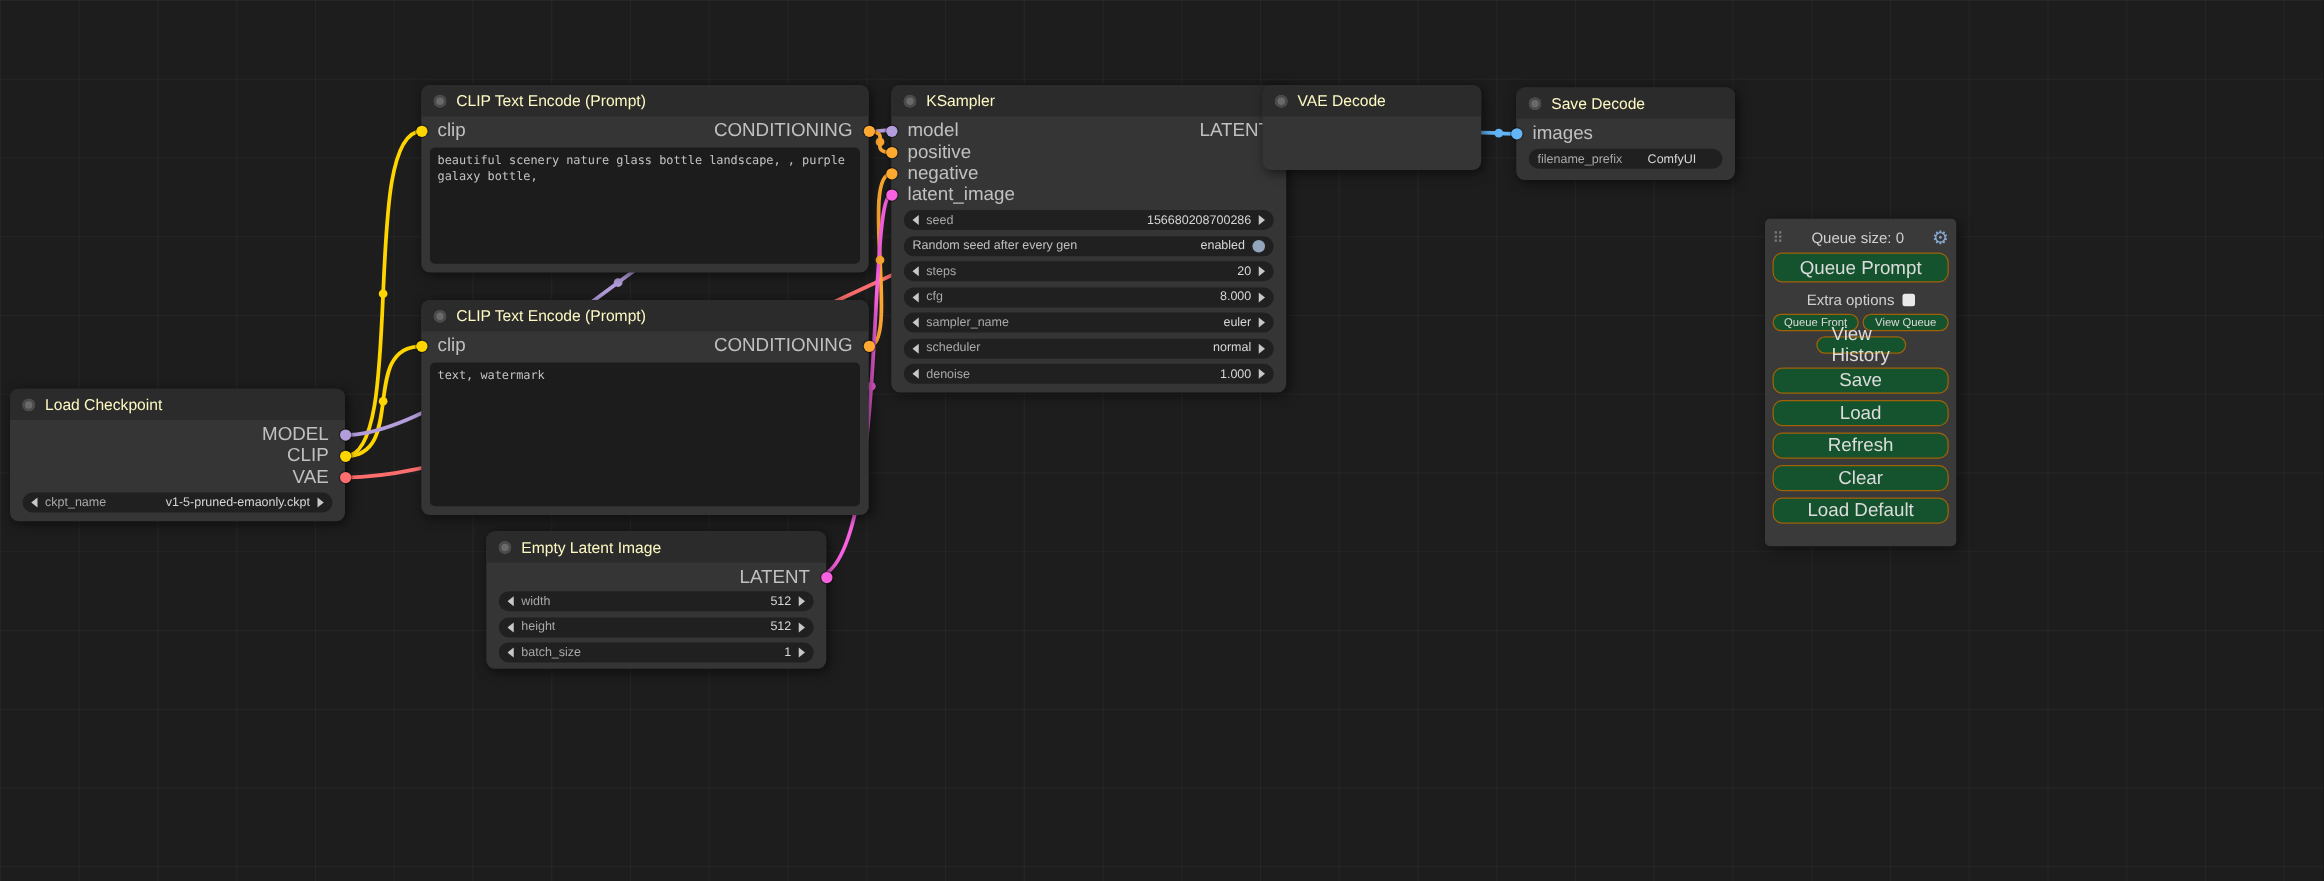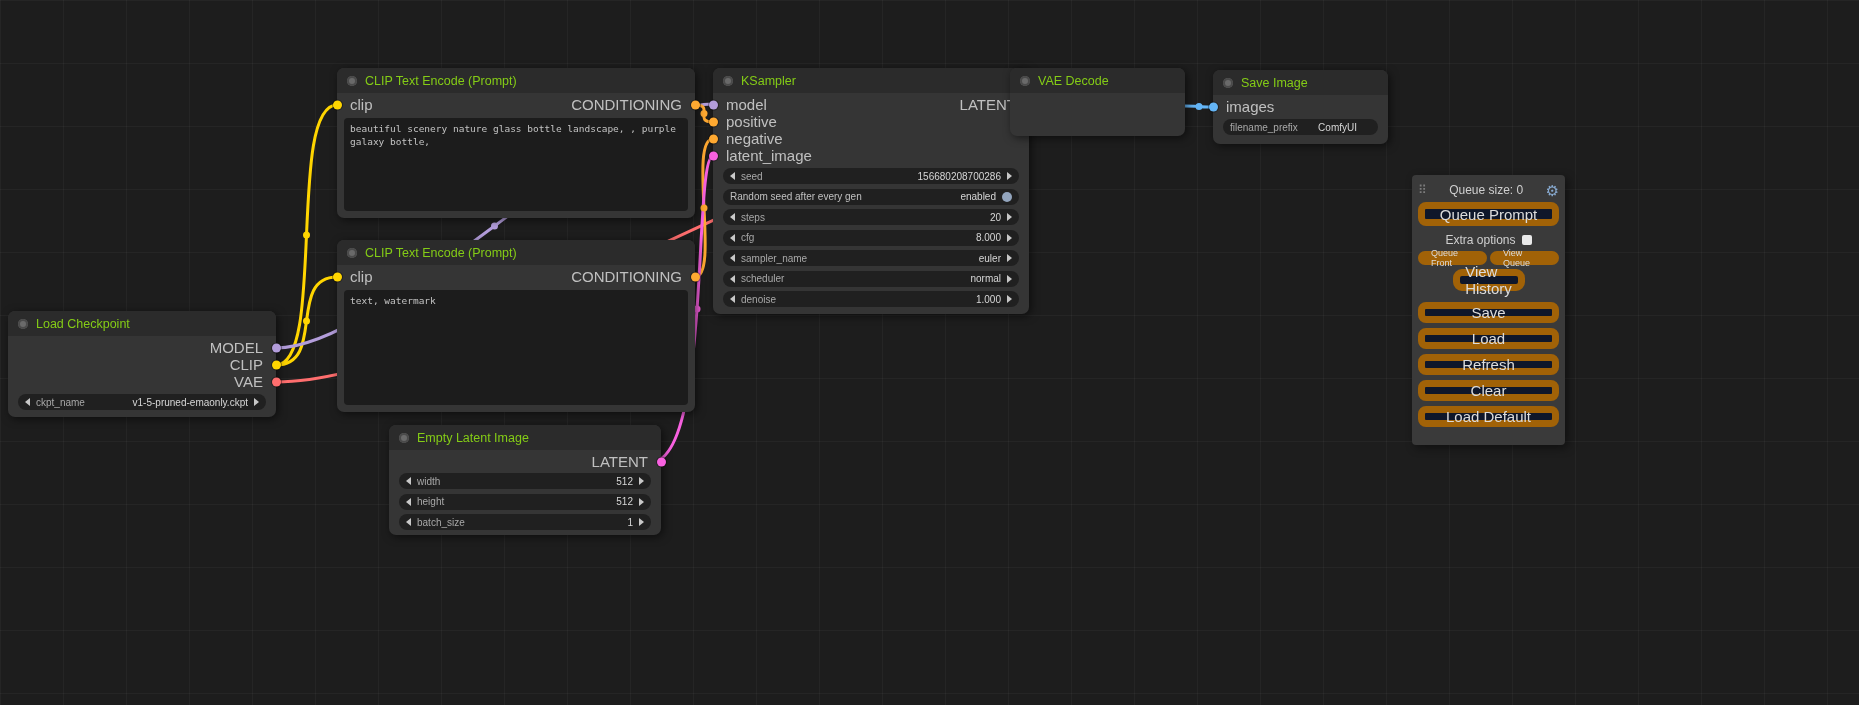--- a/index.html
+++ b/index.html
@@ -17,21 +17,21 @@
   .s-model{stroke:var(--c-model);} .f-model{fill:var(--c-model);}
   .s-clip{stroke:var(--c-clip);} .f-clip{fill:var(--c-clip);}
   .s-vae{stroke:var(--c-vae);} .f-vae{fill:var(--c-vae);}
   .s-conditioning{stroke:var(--c-conditioning);} .f-conditioning{fill:var(--c-conditioning);}
   .s-latent{stroke:var(--c-latent);} .f-latent{fill:var(--c-latent);}
   .s-image{stroke:var(--c-image);} .f-image{fill:var(--c-image);}
 
   .node{position:absolute;z-index:2;background:#353535;border-radius:7px;
         box-shadow:2px 2px 9px rgba(0,0,0,0.55);box-sizing:border-box;}
   .node-title{height:25px;background:#2b2b2b;border-radius:7px 7px 0 0;
-        display:flex;align-items:center;padding:0 10px;color:#84cc16;font-size:12.5px;}
+        display:flex;align-items:center;padding:0 10px;color:#fef9c3;font-size:12.5px;}
   .collapse-dot{width:10px;height:10px;border-radius:50%;background:#6a6a6a;
         margin-right:8px;flex:0 0 auto;box-shadow:inset 0 0 0 2px #4a4a4a;}
   .slots{padding-top:3px;}
   .slot-row{position:relative;height:17px;display:flex;align-items:center;
         font-size:15px;color:#c0c0c0;}
   .slot-in{padding-left:13px;}
   .slot-out{margin-left:auto;padding-right:13px;}
   .dot{position:absolute;width:9px;height:9px;border-radius:50%;top:50%;
         transform:translateY(-50%);box-shadow:0 0 0 1px rgba(0,0,0,0.35);}
   .dot.in{left:-4.5px;} .dot.out{right:-4.5px;}
@@ -54,21 +54,21 @@
         font-family:"DejaVu Sans Mono", monospace;font-size:9.5px;line-height:1.4;
         padding:4px 6px;resize:none;outline:none;overflow:hidden;}
 
   #menu{position:absolute;left:1412px;top:175px;width:153px;z-index:3;
         background:#3a3a3a;border-radius:4px;box-shadow:3px 3px 10px rgba(0,0,0,0.45);
         padding:6px;box-sizing:border-box;display:flex;flex-direction:column;}
   .menu-header{display:flex;align-items:center;height:18px;margin-bottom:3px;}
   .drag-handle{color:#7c7c7c;font-size:12px;line-height:1;cursor:grab;}
   .queue-size{flex:1;text-align:center;color:#cfcfcf;font-size:12px;}
   .gear{color:#87a9cf;font-size:15px;line-height:1;cursor:pointer;}
-  .btn{background:#0f172a;border:7px solid #a16207;border-radius:8px;color:#dcdcdc;
+  .btn{background:#14532d;border:1px solid #a16207;border-radius:8px;color:#dcdcdc;
         display:flex;align-items:center;justify-content:center;cursor:pointer;
         font-family:inherit;box-sizing:border-box;}
   .btn-queue{height:24px;font-size:15px;margin-bottom:5px;}
   .extra-row{display:flex;align-items:center;justify-content:center;gap:6px;
         color:#cfcfcf;font-size:12px;height:17px;margin-bottom:3px;}
   .checkbox{width:10px;height:10px;background:#e9e9e9;border-radius:2px;cursor:pointer;}
   .small-row{display:flex;gap:3px;margin-bottom:4px;}
   .btn-small{height:14px;font-size:9px;border-radius:9px;padding:0 6px;flex:1;}
   .btn-history{height:14px;font-size:15px;border-radius:9px;padding:4px 12px;
         margin:0 auto 11px;width:72px;}
@@ -262,21 +262,21 @@
   <div class="node" style="left:1010px;top:68px;width:175px;height:68px">
     <div class="node-title">
       <span class="collapse-dot"></span>
       <span>VAE Decode</span>
     </div>
   </div>
 
   <div class="node" style="left:1213px;top:70px;width:175px;height:74px">
     <div class="node-title">
       <span class="collapse-dot"></span>
-      <span>Save Image</span>
+      <span>Save Decode</span>
     </div>
     <div class="slots">
       <div class="slot-row">
         <span class="dot in c-image"></span>
         <span class="slot-in">images</span>
       </div>
     </div>
     <div class="widget" style="margin-top:4px">
       <span>filename_prefix</span>
       <span class="value" style="margin-right:14px">ComfyUI</span>

